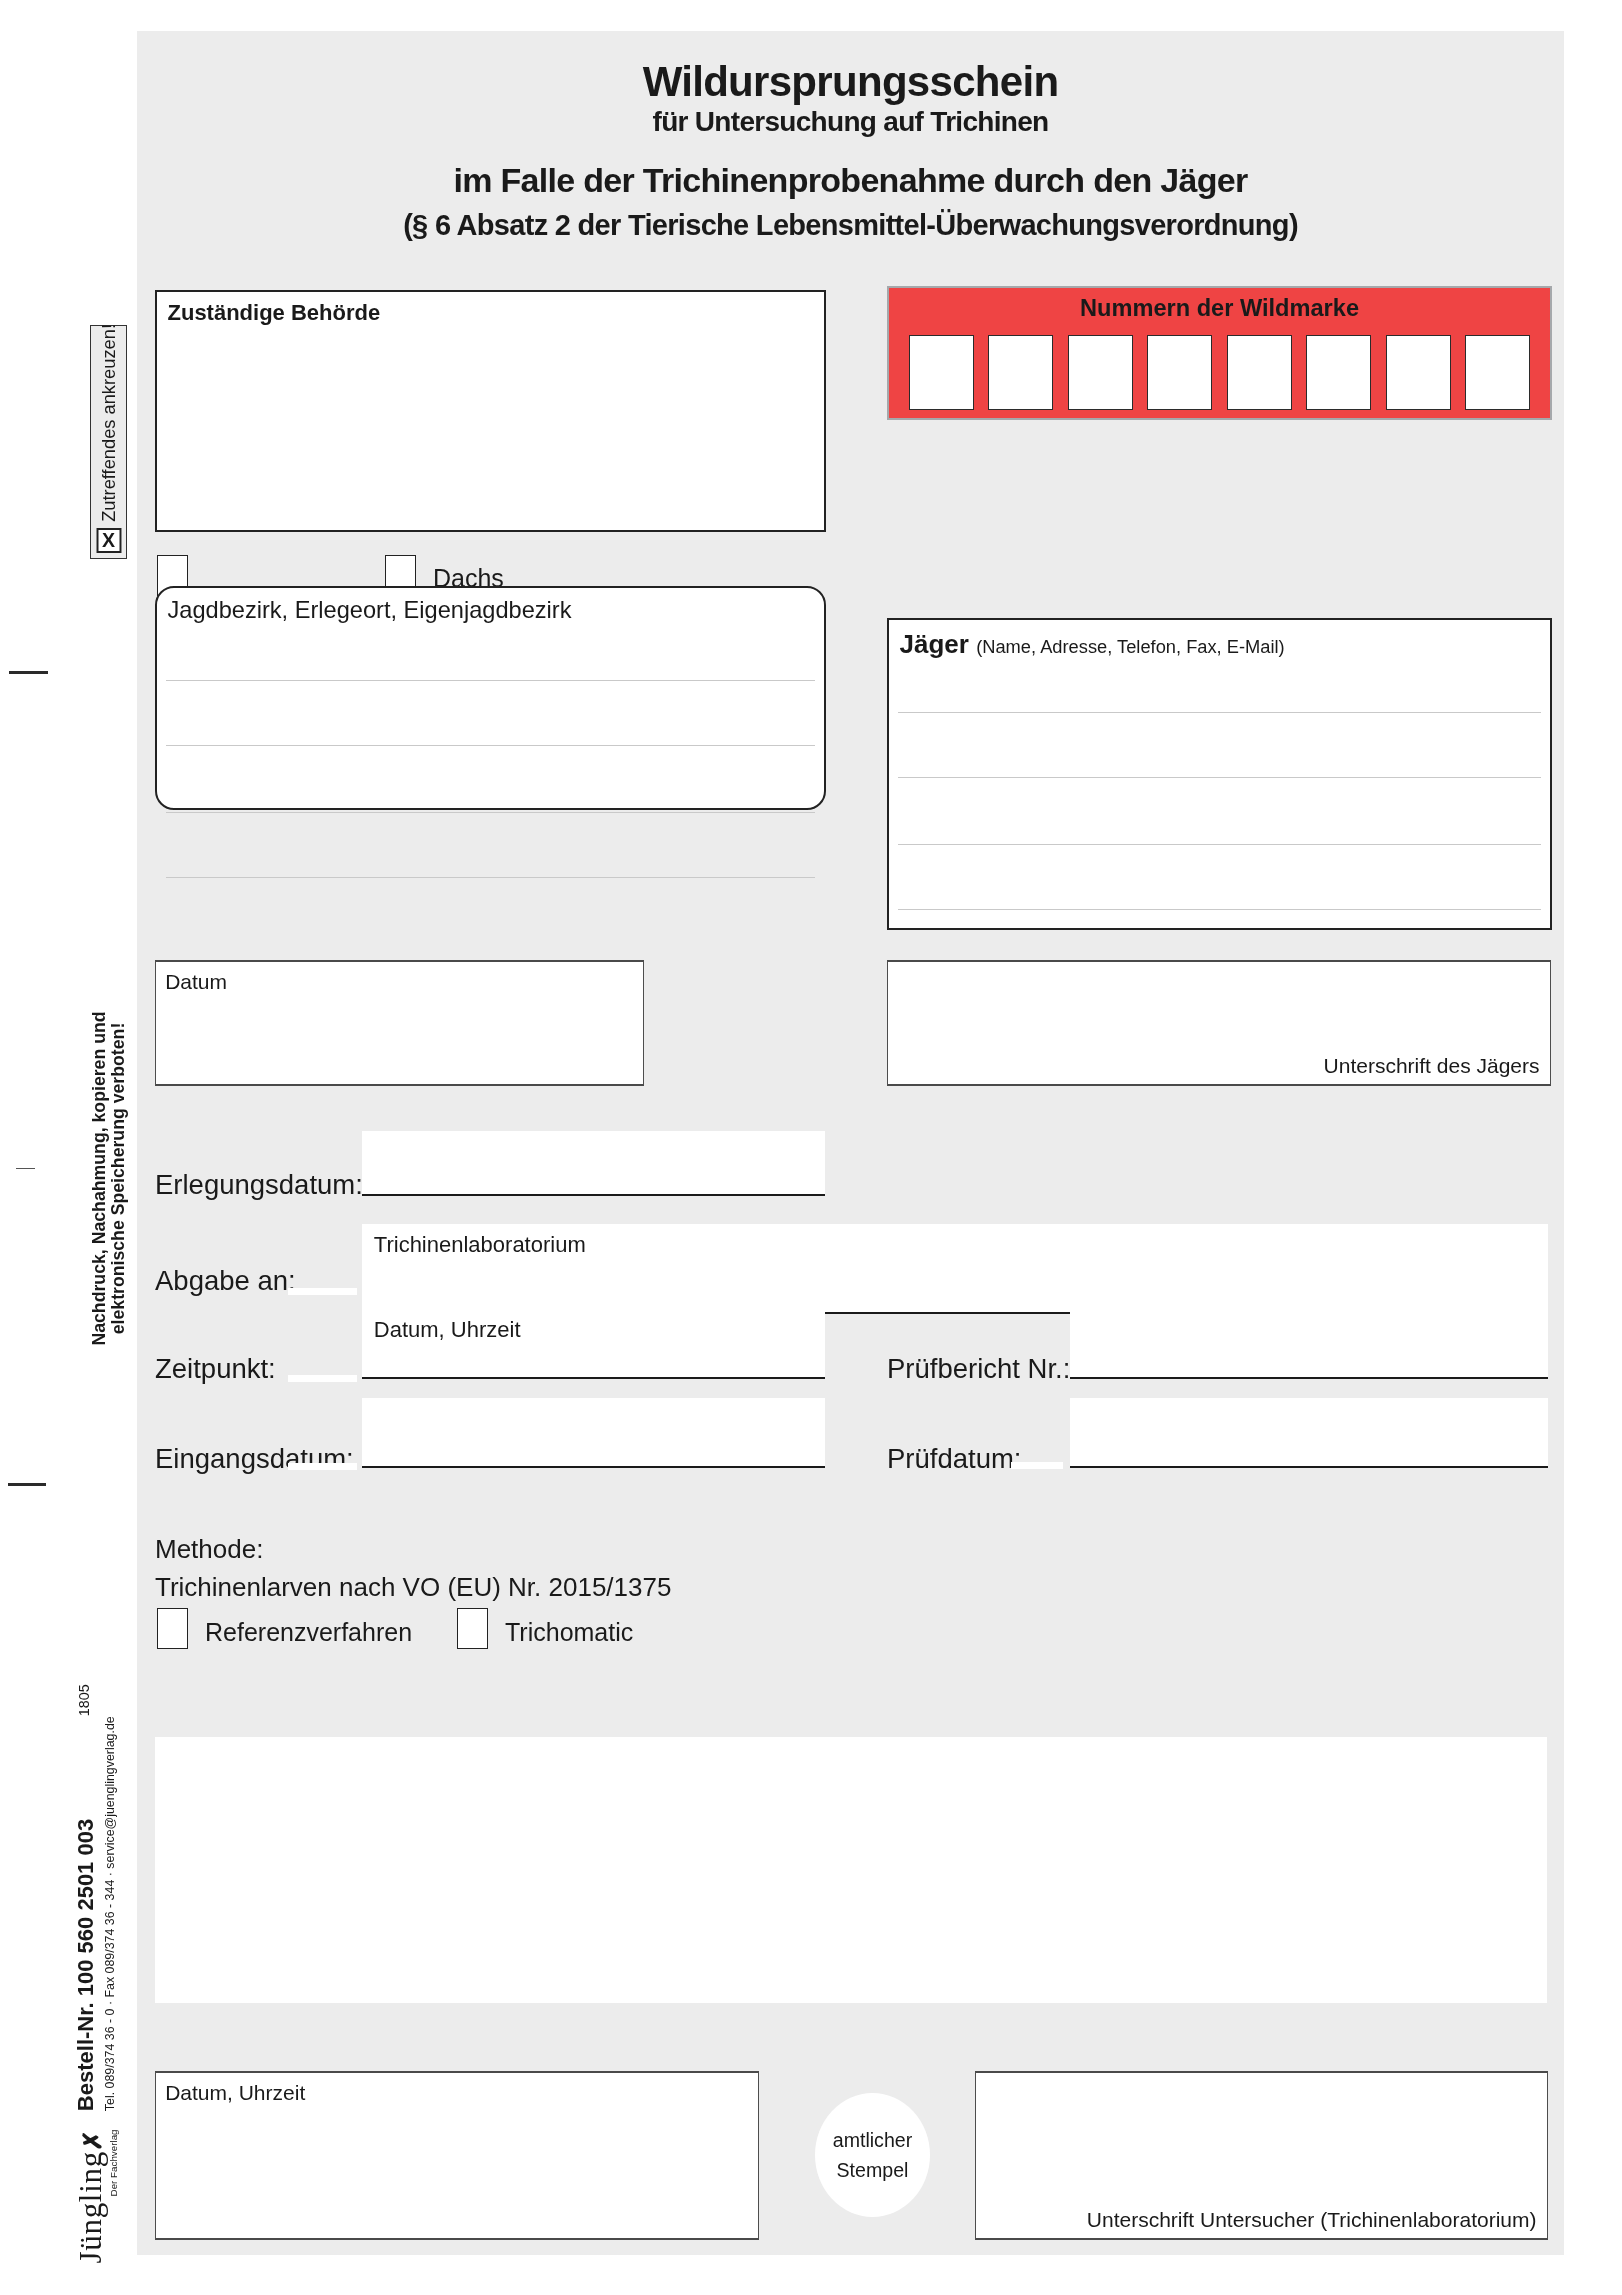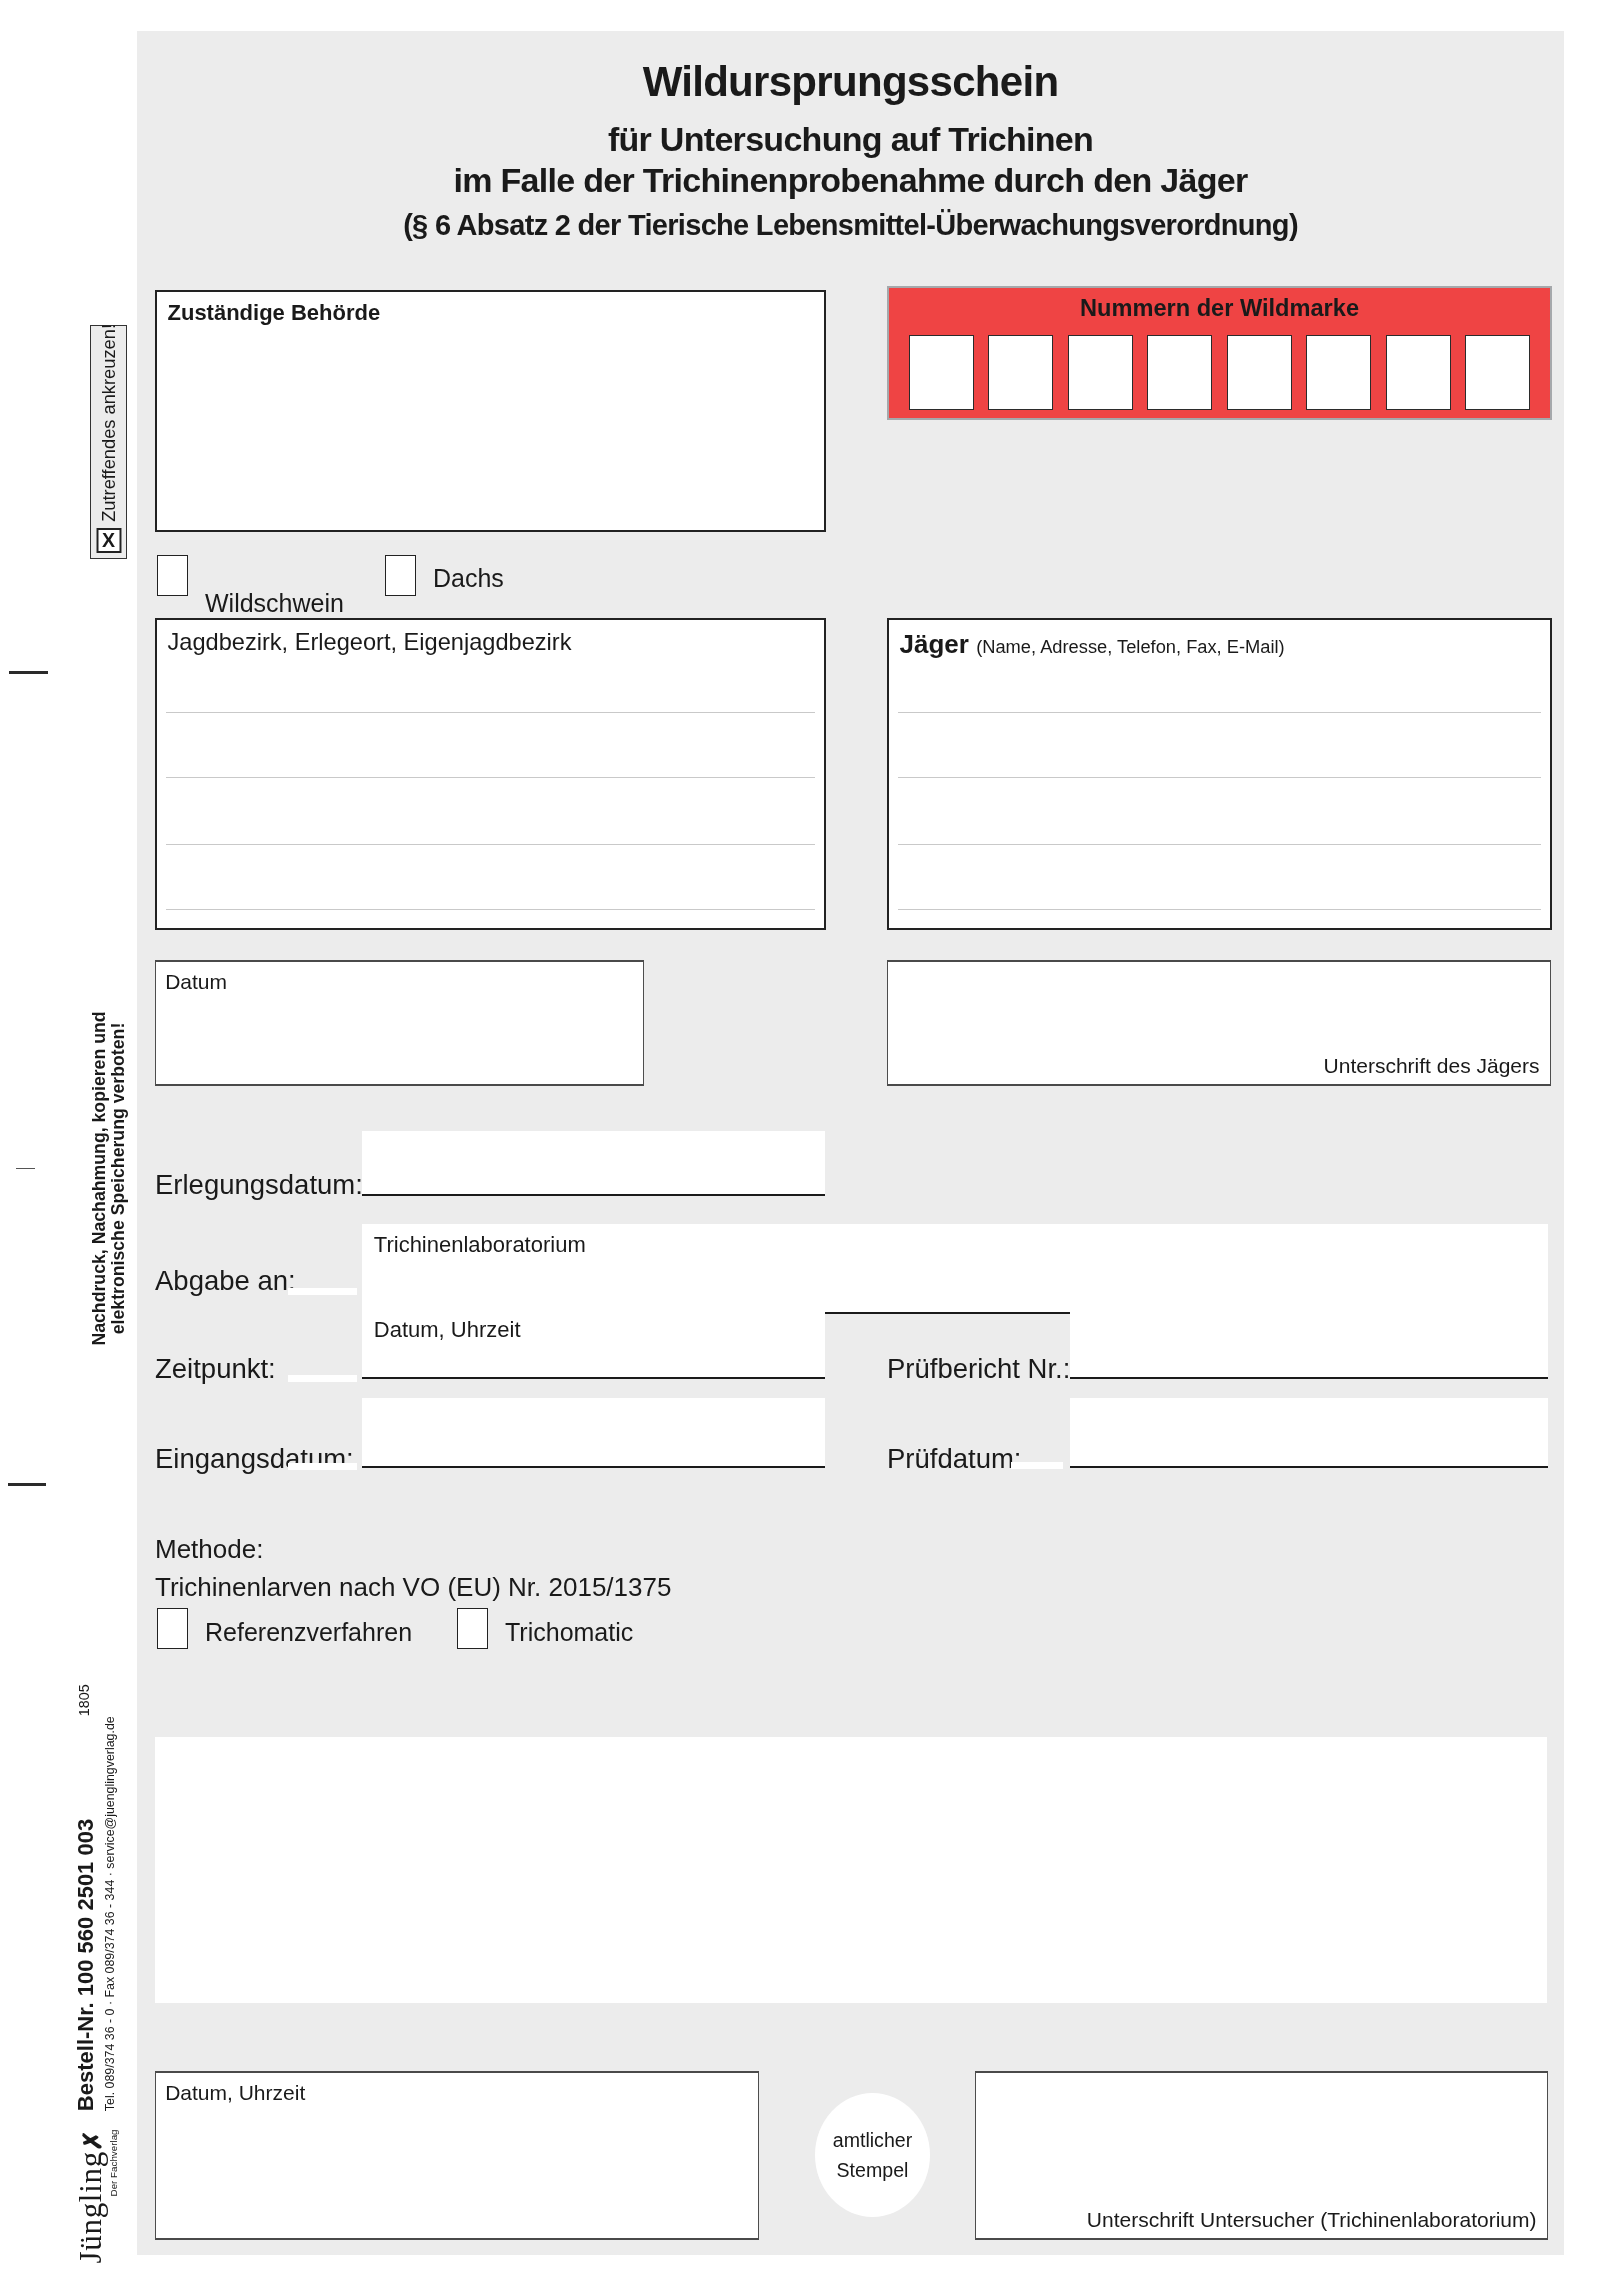--- a/index.html
+++ b/index.html
@@ -4,21 +4,21 @@
 <style>
   * { margin:0; padding:0; box-sizing:border-box; }
   html,body { background:#ffffff; }
   body { font-family:"Liberation Sans", sans-serif; color:#1a1a1a; }
   .page { position:relative; width:1623px; height:2295px; background:#ffffff; overflow:hidden; }
   .sheet { position:absolute; left:137px; top:31px; width:1427px; height:2224px; background:#ececec; }
 
   
   .title-wrap { position:absolute; left:137px; width:1427px; text-align:center; font-weight:bold; letter-spacing:-0.7px; }
   .t1 { top:58px;  font-size:42px; }
-  .t2 { top:120px; font-size:34px; }
+  .t2 { top:106px; font-size:28px; }
   .t3 { top:161px; font-size:34px; }
   .t4 { top:209px; font-size:29px; }
 
   
   .wbox { position:absolute; background:#ffffff; border:2px solid #222222; }
   .wbox .box-label { position:absolute; top:7.9px; left:10.5px; font-size:22px; }
   .bold { font-weight:bold; }
 
   .authority { left:155px; top:281px; width:671px; height:242px;margin-top:9px; }
 
@@ -28,21 +28,21 @@
                          font-size:23.6px; font-weight:bold; }
   .wm-cells { position:absolute; left:19.6px; right:19.6px; top:47px; height:75px;
               display:flex; justify-content:space-between; }
   .wm-cell { width:65px; height:75px; background:#ffffff; border:1.3px solid #2b2b2b; }
 
   .checkbox { position:absolute; width:31px; height:41px; background:#ffffff; border:1.3px solid #222222; }
   .cb-label { position:absolute; font-size:25px; }
 
   .lined-box .wline { position:absolute; left:9.2px; right:9.2px; height:1.3px; background:#c9c9c9; }
 
-  .jagdbezirk { left:155px; top:618px; width:671px; height:312px; }
+  .jagdbezirk { left:155px; top:586px; width:671px; height:224px;border-radius:19px; }
   .jagdbezirk .box-label { font-size:23.6px; top:9.2px; }
   .jaeger { left:887px; top:618px; width:665px; height:312px; }
   .jaeger .box-label { font-size:26px; top:9.2px; }
   .jaeger .box-label .detail { font-size:18.3px; font-weight:normal; }
 
   .hd-box { position:absolute; background:#ffffff; border:0.7px solid #4d4d4d;
             border-top:2.6px solid #4a4a4a; border-bottom:2.6px solid #4a4a4a; }
   .datumbox { left:155px; top:960px; width:489px; height:126px; }
   .datumbox .box-label, .hd-box .box-label { position:absolute; top:7.9px; left:9.2px; font-size:21px; }
   .sig-jaeger { left:887px; top:960px; width:664px; height:126px; }

